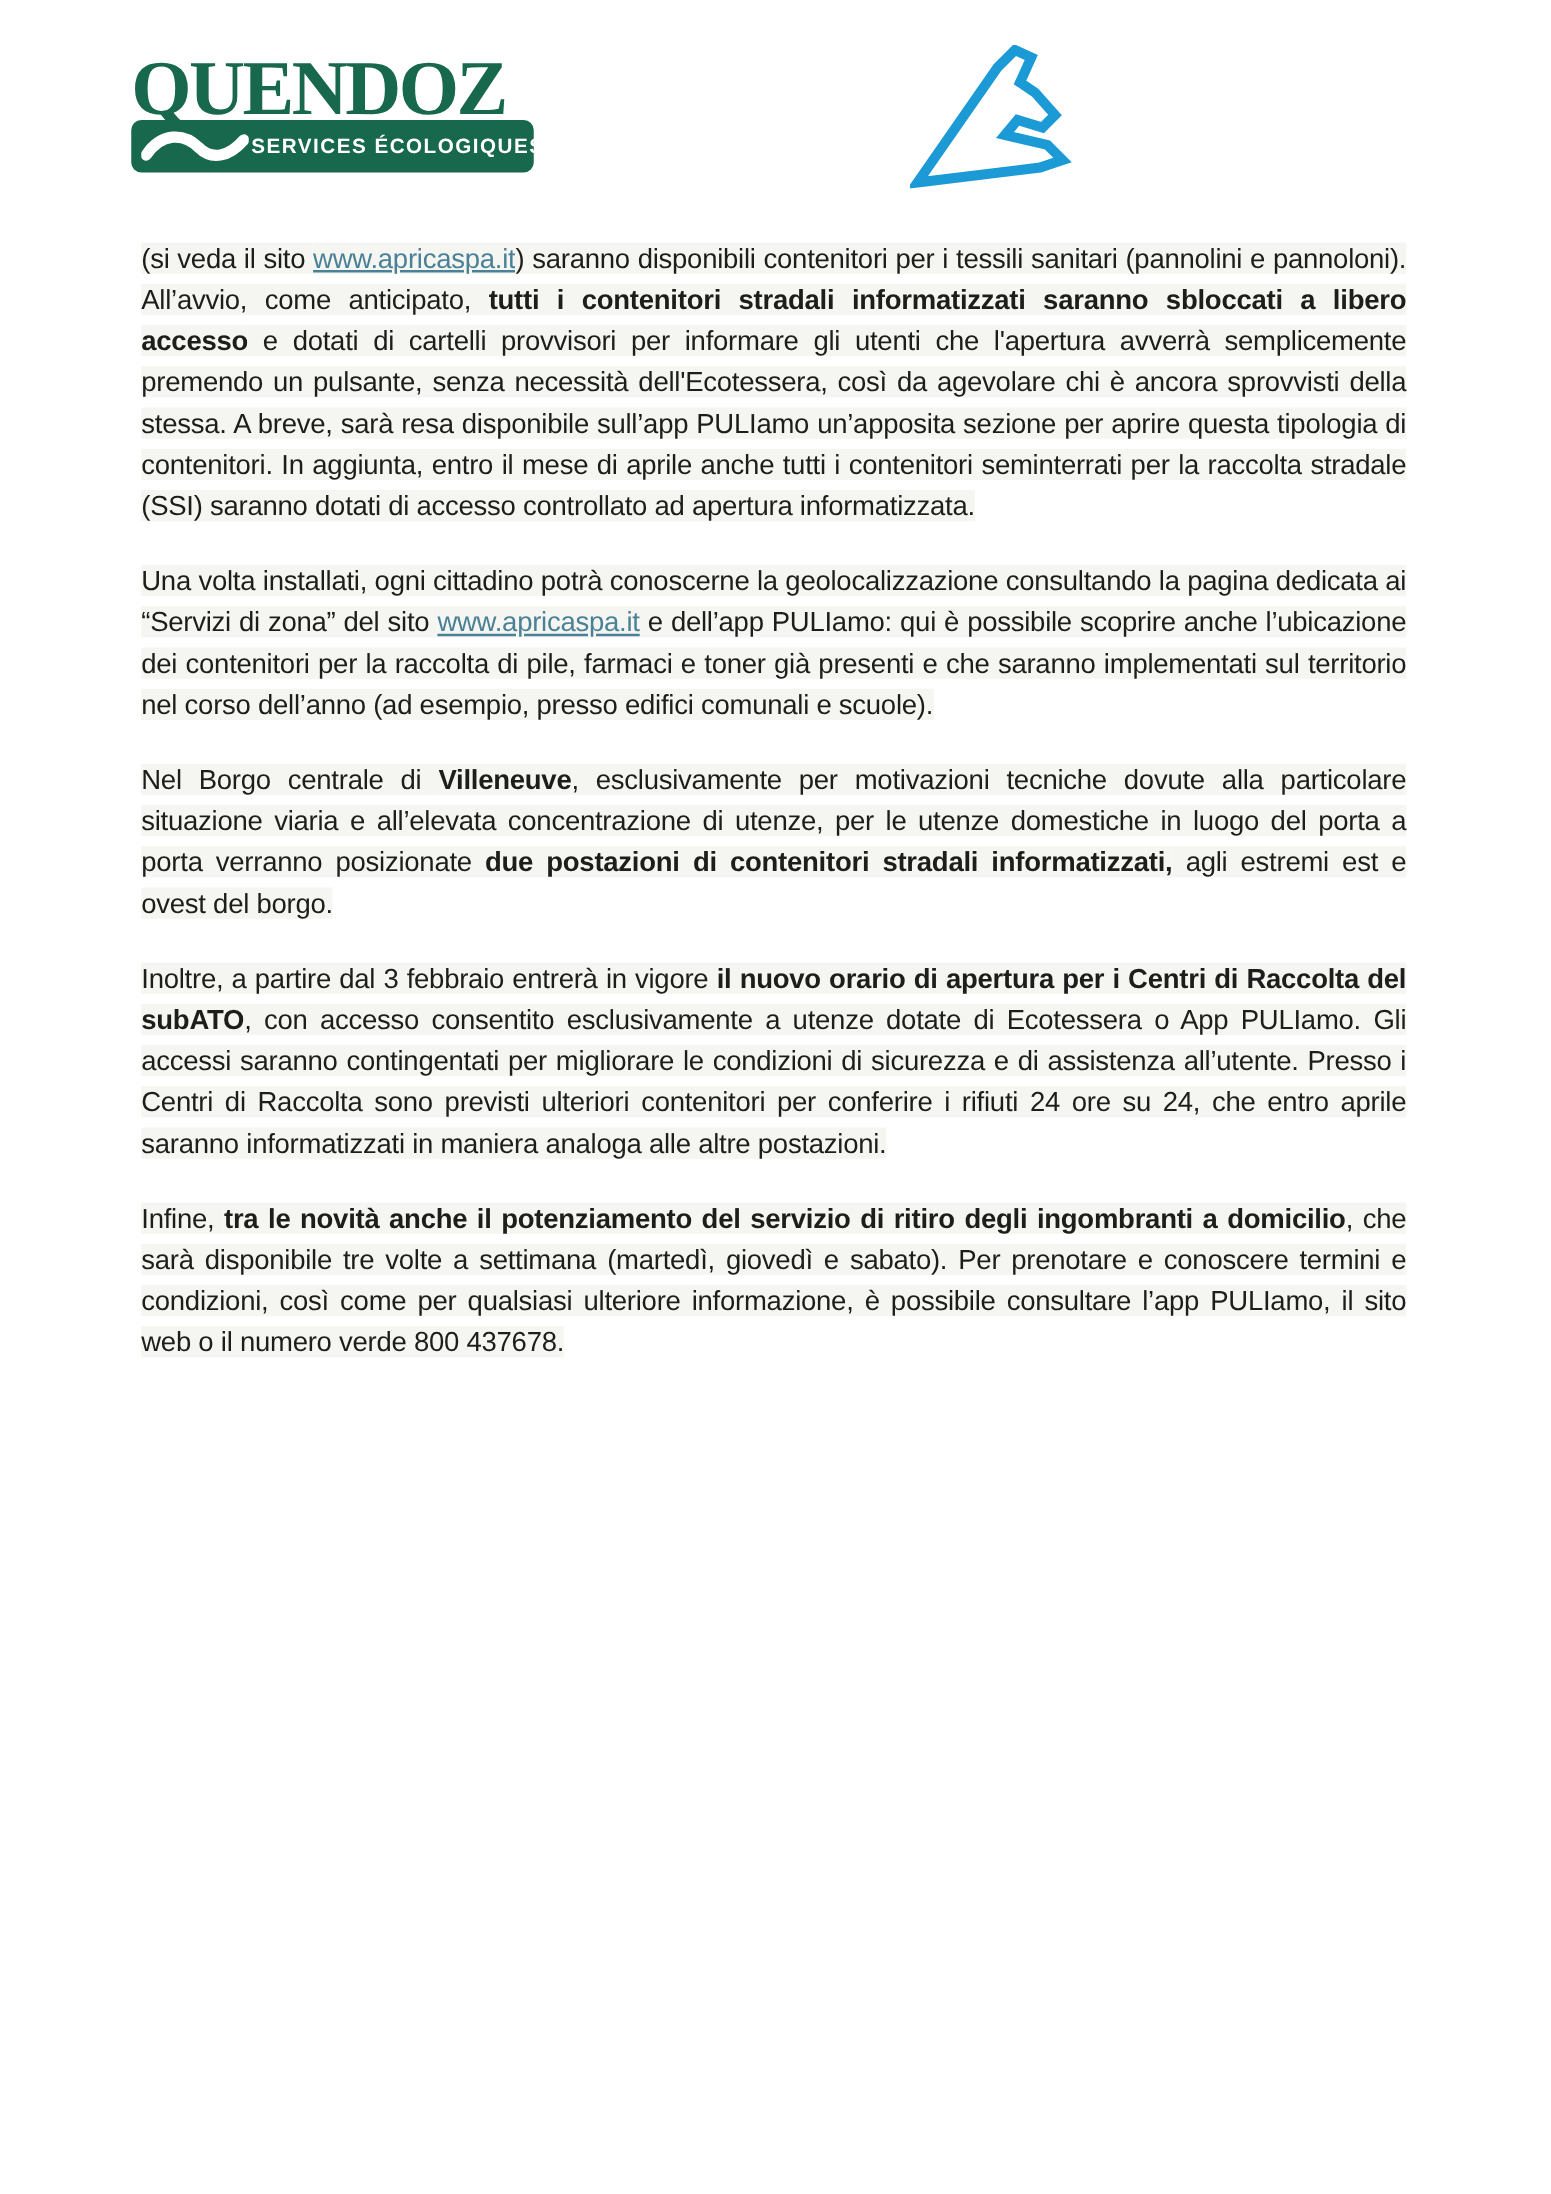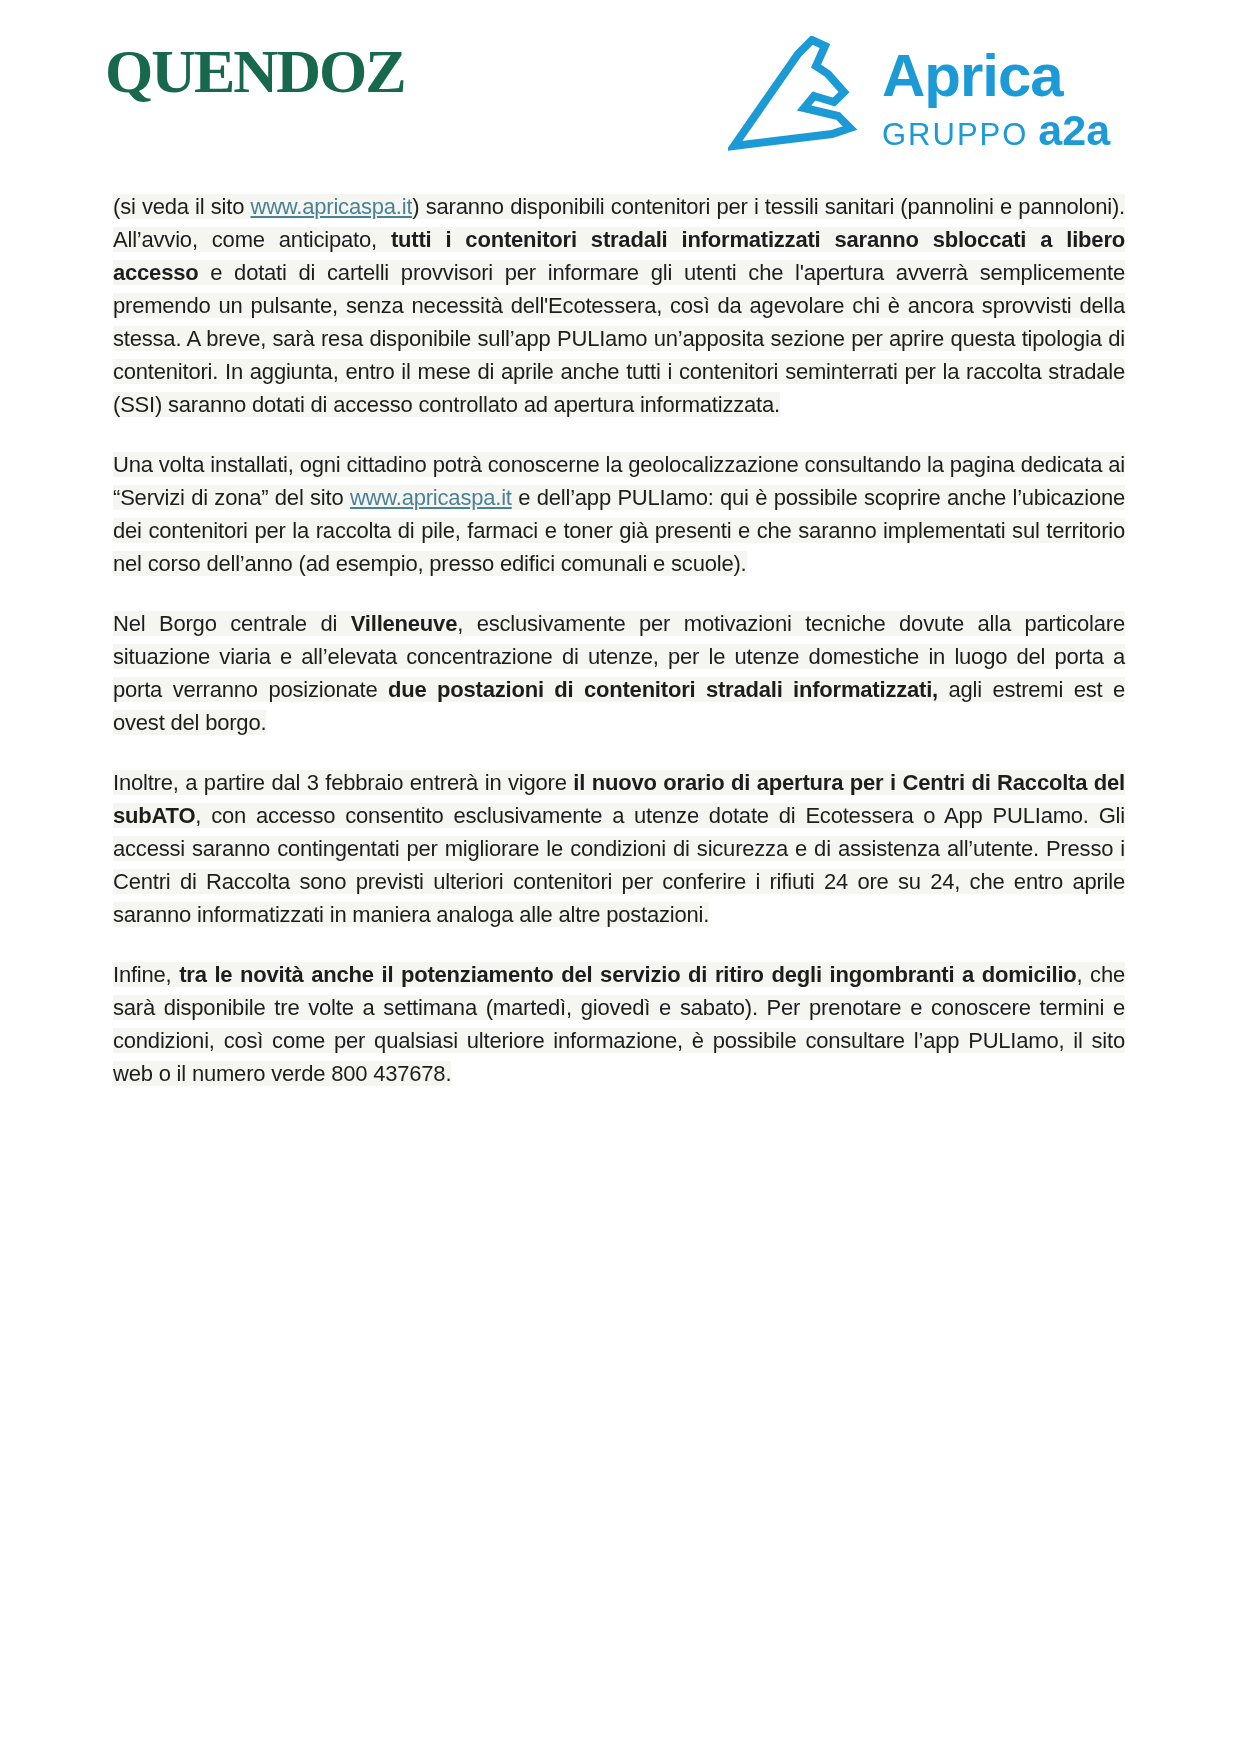--- a/index.html
+++ b/index.html
@@ -56,33 +56,32 @@
   .doc-body .b{font-weight:bold;}
   .doc-body a{color:#4a8197;text-decoration:underline;}
 </style>
 </head>
 <body>
 
 <div class="page">
 
   <div class="quendoz-logo">
     <div class="quendoz-name">QUENDOZ</div>
+    <div class="quendoz-banner">
+      <svg class="swoosh" width="86" height="34" viewBox="0 0 86 34">
+        <path d="M4 24 C16 6, 34 6, 46 18 C56 28, 70 26, 82 12" fill="none" stroke="#ffffff" stroke-width="9" stroke-linecap="round"></path>
+      </svg>
+      <span class="quendoz-tagline">SERVICES ÉCOLOGIQUES</span>
+    </div>
   </div>
 
   <div class="aprica-logo">
     <svg class="aprica-icon" width="140" height="115" viewBox="0 0 140 115">
       <path d="M6 110 L70 18 L84 4 L97 10 L88 30 L100 38 L116 56 L106 66 L86 60 L76 72 L110 80 L122 92 L104 98 Z" fill="none" stroke="#1b9ad6" stroke-width="8" stroke-linejoin="miter"></path>
     </svg>
-    <div class="aprica-textblock">
-      <div class="aprica-name">Aprica</div>
-      <div class="aprica-groupline">
-        <span class="aprica-group-label">GRUPPO</span>
-        <span class="aprica-group-brand">a2a</span>
-      </div>
-    </div>
   </div>
 
   <div class="doc-body">
       <p><span>(si veda il sito </span><a href="#">www.apricaspa.it</a><span>) saranno disponibili contenitori per i tessili sanitari (pannolini e pannoloni). All’avvio, come anticipato, </span><span class="b">tutti i contenitori stradali informatizzati saranno sbloccati a libero accesso</span><span> e dotati di cartelli provvisori per informare gli utenti che l'apertura avverrà semplicemente premendo un pulsante, senza necessità dell'Ecotessera, così da agevolare chi è ancora sprovvisti della stessa. A breve, sarà resa disponibile sull’app PULIamo un’apposita sezione per aprire questa tipologia di contenitori. In aggiunta, entro il mese di aprile anche tutti i contenitori seminterrati per la raccolta stradale (SSI) saranno dotati di accesso controllato ad apertura informatizzata.</span></p>
       <p><span>Una volta installati, ogni cittadino potrà conoscerne la geolocalizzazione consultando la pagina dedicata ai “Servizi di zona” del sito </span><a href="#">www.apricaspa.it</a><span> e dell’app PULIamo: qui è possibile scoprire anche l’ubicazione dei contenitori per la raccolta di pile, farmaci e toner già presenti e che saranno implementati sul territorio nel corso dell’anno (ad esempio, presso edifici comunali e scuole).</span></p>
       <p><span>Nel Borgo centrale di </span><span class="b">Villeneuve</span><span>, esclusivamente per motivazioni tecniche dovute alla particolare situazione viaria e all’elevata concentrazione di utenze, per le utenze domestiche in luogo del porta a porta verranno posizionate </span><span class="b">due postazioni di contenitori stradali informatizzati,</span><span> agli estremi est e ovest del borgo.</span></p>
       <p><span>Inoltre, a partire dal 3 febbraio entrerà in vigore </span><span class="b">il nuovo orario di apertura per i Centri di Raccolta del subATO</span><span>, con accesso consentito esclusivamente a utenze dotate di Ecotessera o App PULIamo. Gli accessi saranno contingentati per migliorare le condizioni di sicurezza e di assistenza all’utente. Presso i Centri di Raccolta sono previsti ulteriori contenitori per conferire i rifiuti 24 ore su 24, che entro aprile saranno informatizzati in maniera analoga alle altre postazioni.</span></p>
       <p><span>Infine, </span><span class="b">tra le novità anche il potenziamento del servizio di ritiro degli ingombranti a domicilio</span><span>, che sarà disponibile tre volte a settimana (martedì, giovedì e sabato). Per prenotare e conoscere termini e condizioni, così come per qualsiasi ulteriore informazione, è possibile consultare l’app PULIamo, il sito web o il numero verde 800 437678.</span></p>
     </div>
 

